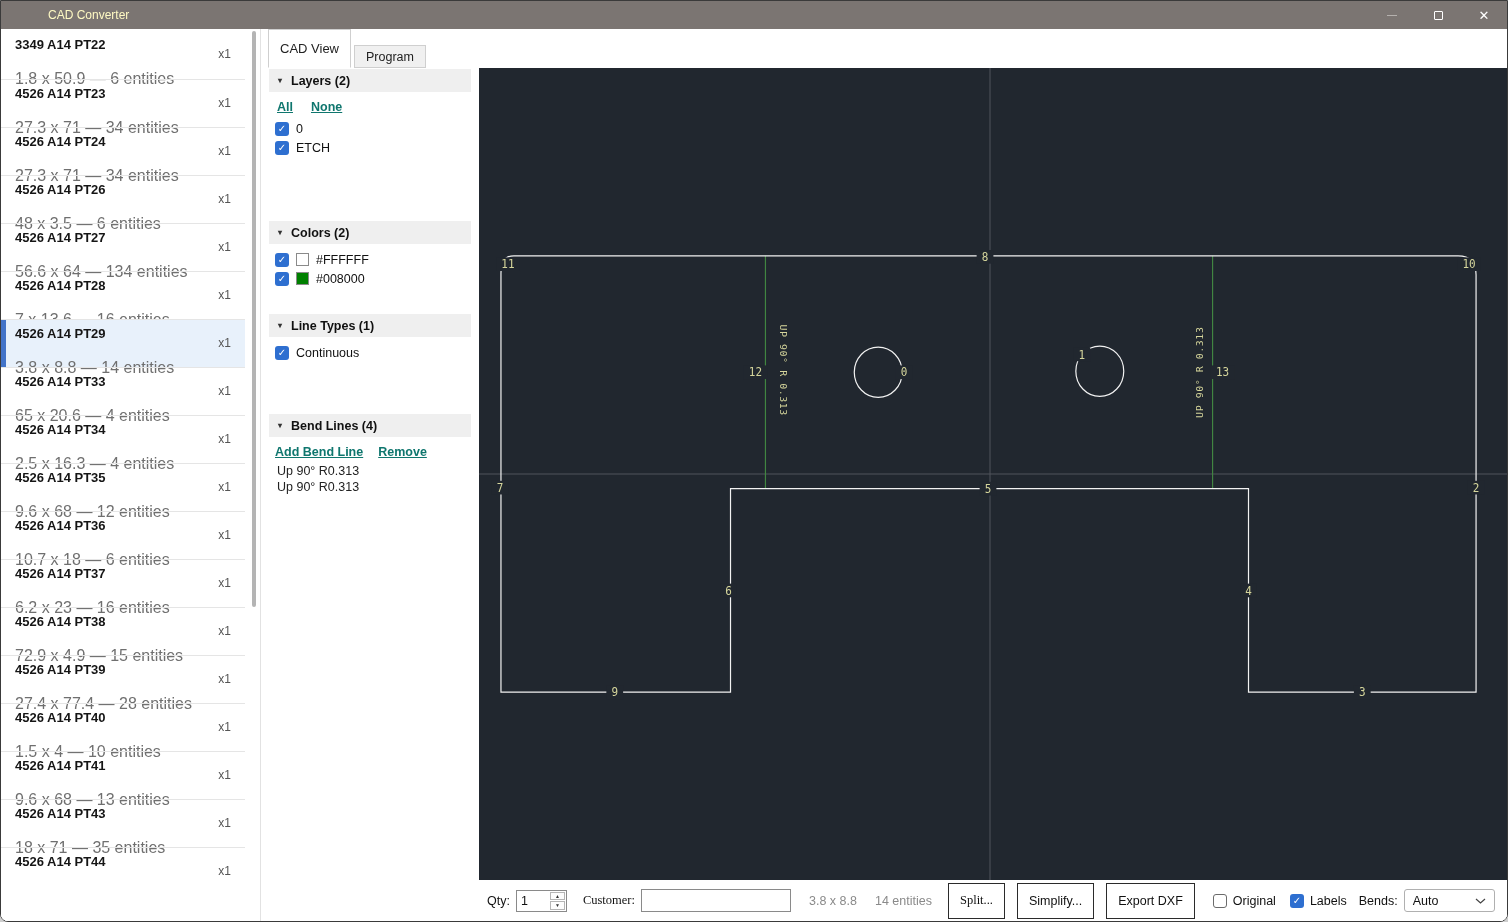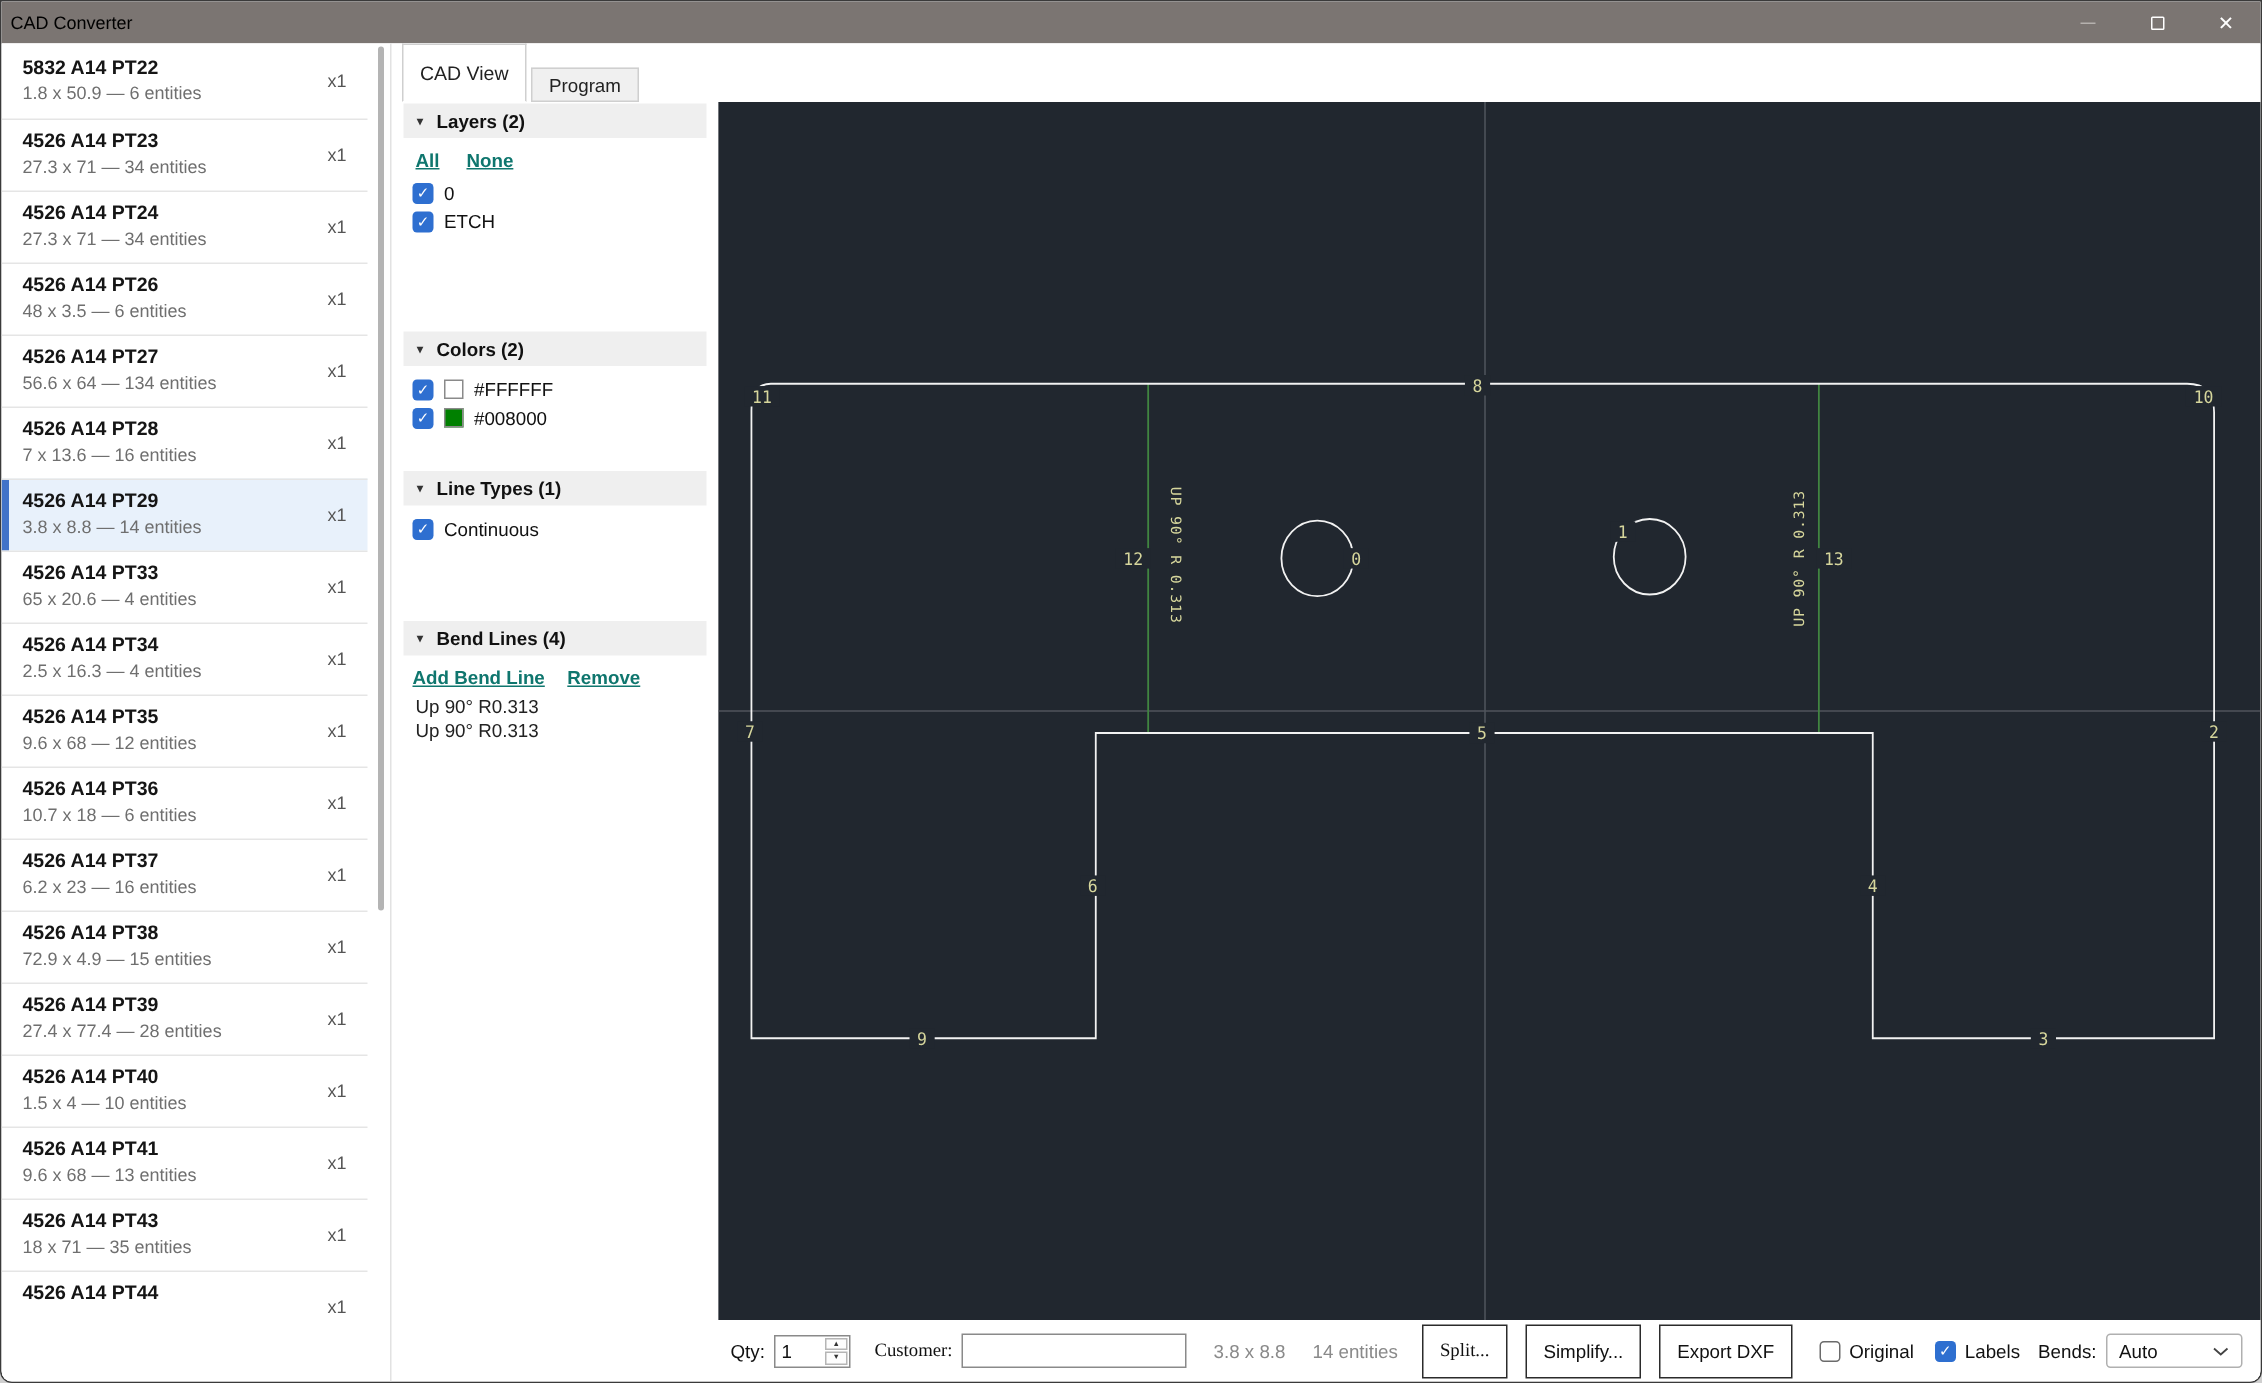--- a/index.html
+++ b/index.html
@@ -1,33 +1,33 @@
 <!DOCTYPE html>
 <html><head>
 <meta charset="utf-8">
 <style>
   * { box-sizing: border-box; margin: 0; padding: 0; }
   html,body { background:#cfcfcf; font-family:"Liberation Sans", sans-serif; }
   .window{ width:1508px; height:922px; background:#fff; border:1px solid #3a3a3a;
            border-radius:0 0 8px 8px; overflow:hidden; display:flex; flex-direction:column; position:relative;}
   
   .titlebar{ flex:0 0 28px; background:#7b7572; display:flex; align-items:center; }
-  .titlebar .title{ color:#000000; font-size:12px; padding-left:6px; }
+  .titlebar .title{ color:#fef9c3; font-size:12px; padding-left:6px;margin-left:41px; }
   .win-controls{ margin-left:auto; display:flex; height:100%; }
   .win-btn{ width:46px; display:flex; align-items:center; justify-content:center; color:#fff; font-size:13px; cursor:default;}
   .glyph-min{ width:10px; height:1px; background:#b5b1ae; display:block;}
   .glyph-max{ width:9px; height:9px; border:1px solid #fff; display:block; border-radius:1px;}
   
   .main{ flex:1; display:flex; min-height:0; background:#fff; }
   .sidebar{ flex:0 0 260px; position:relative; border-right:1px solid #e2e2e2; overflow:hidden; background:#fff;}
   .part-list{ position:absolute; top:2px; left:0; right:15px; }
   .part-item{ height:48px; position:relative; padding:5px 10px 0 14px; }
   .part-item + .part-item{ border-top:1px solid #e5e5e5; }
   .part-item .p-name{ font-size:13px; font-weight:bold; color:#151515; line-height:17px; }
-  .part-item .p-details{ font-size:12px; color:#6f6f6f; line-height:15px; margin-top:2px; }
+  .part-item .p-details{ font-size:16px; color:#6f6f6f; line-height:15px; margin-top:18px; }
   .part-item .p-qty{ position:absolute; right:14px; top:16px; font-size:12px; color:#555; }
   .part-item.selected{ background:#e8f1fb; }
   .part-item.selected::before{ content:""; position:absolute; left:0; top:0; bottom:0; width:5px; background:#4273c8; }
   .list-scrollbar{ position:absolute; right:4px; top:2px; width:4px; height:576px; background:#b4b4b4; border-radius:2px;}
   .content{ flex:1; display:flex; flex-direction:column; min-width:0; }
   .tabrow{ flex:0 0 28px; display:flex; align-items:flex-end; padding-left:7px; background:#fff; }
   .tab{ border:1px solid #cfcfcf; background:#f0f0f0; font-size:12.5px; padding:0 11px; height:23px;
         display:flex; align-items:center; margin-right:3px; color:#222; cursor:default;}
   .tab.active{ height:39px; background:#fff; border-bottom:1px solid #fff; font-size:13px; }
   .body{ flex:1; display:flex; min-height:0; }
@@ -91,21 +91,21 @@
           <span>✕</span>
         </div>
     </div>
   </div>
 
   <div class="main">
 
     <div class="sidebar">
       <div class="part-list">
           <div class="part-item">
-    <div class="p-name">5832 A14 PT22</div>
+    <div class="p-name">3349 A14 PT22</div>
     <div class="p-details">1.8 x 50.9 — 6 entities</div>
     <div class="p-qty">x1</div>
   </div>
           <div class="part-item">
     <div class="p-name">4526 A14 PT23</div>
     <div class="p-details">27.3 x 71 — 34 entities</div>
     <div class="p-qty">x1</div>
   </div>
           <div class="part-item">
     <div class="p-name">4526 A14 PT24</div>

